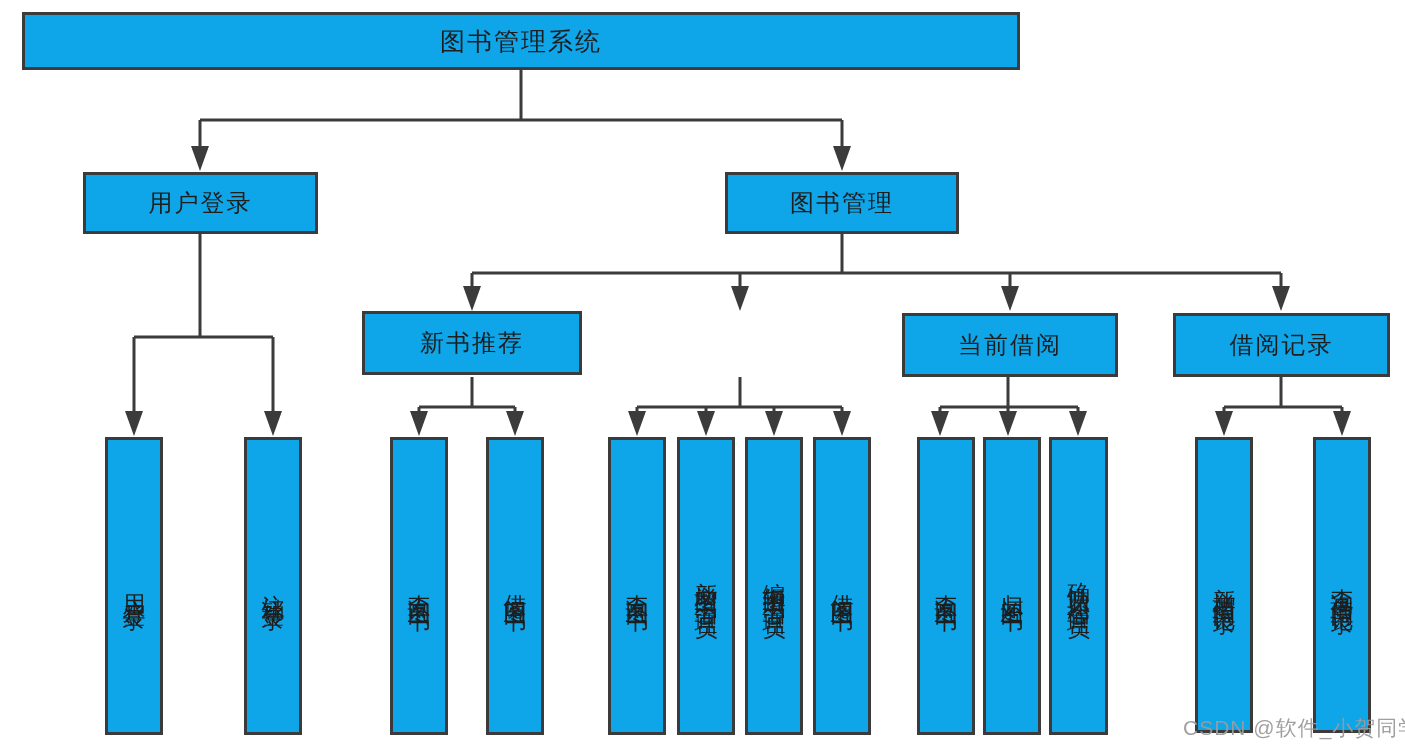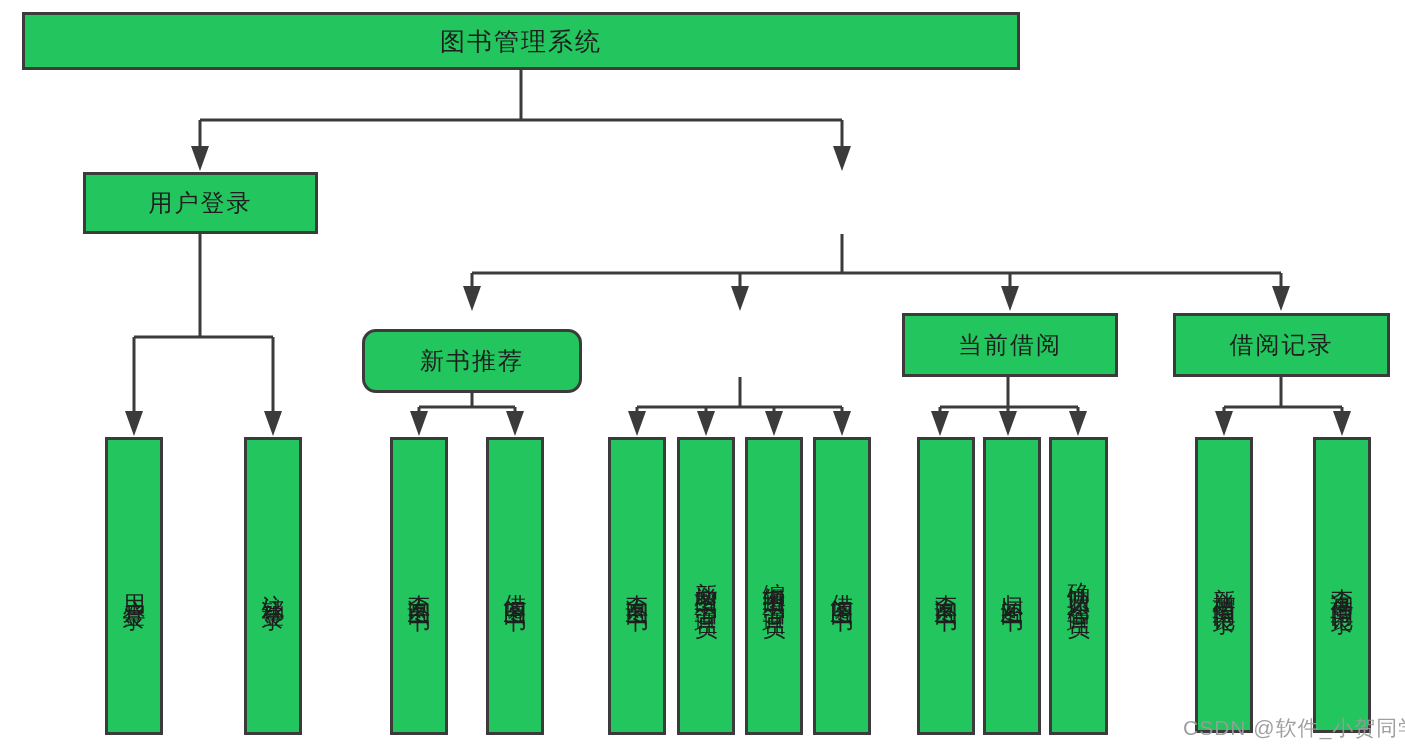--- a/index.html
+++ b/index.html
@@ -18,21 +18,21 @@
   .connectors {
     position: absolute;
     left: 0;
     top: 0;
     z-index: 1;
   }
   .node {
     position: absolute;
     box-sizing: border-box;
     border: 3px solid #3b3b3b;
-    background: #22c55e;
+    background: #0ea5e9;
     display: flex;
     align-items: center;
     justify-content: center;
     color: #1e1e1e;
     z-index: 2;
     text-align: center;
   }
   .node.hbox {
     font-size: 24px;
     letter-spacing: 2px;
@@ -118,22 +118,23 @@
       <polygon points="999,411 1017,411 1008,436"></polygon>
       <polygon points="1069,411 1087,411 1078,436"></polygon>
       <polygon points="1215,411 1233,411 1224,436"></polygon>
       <polygon points="1333,411 1351,411 1342,436"></polygon>
     </g>
   </svg>
 
   <div class="node root hbox" style="left:22px; top:12px; width:998px; height:58px;">图书管理系统</div>
 
   <div class="node hbox" style="left:83px; top:172px; width:235px; height:62px;">用户登录</div>
+  <div class="node hbox" style="left:725px; top:172px; width:234px; height:62px;">图书管理</div>
 
-  <div class="node hbox" style="left:362px; top:329px; width:220px; height:64px;border-radius:14px;">新书推荐</div>
+  <div class="node hbox" style="left:362px; top:311px; width:220px; height:64px;">新书推荐</div>
   <div class="node hbox" style="left:902px; top:313px; width:216px; height:64px;">当前借阅</div>
   <div class="node hbox" style="left:1173px; top:313px; width:217px; height:64px;">借阅记录</div>
 
   <div class="node leaf" style="left:105px; top:437px; width:58px; height:298px;">用户登录</div>
   <div class="node leaf" style="left:244px; top:437px; width:58px; height:298px;">注销登录</div>
 
   <div class="node leaf" style="left:390px; top:437px; width:58px; height:298px;">查询图书</div>
   <div class="node leaf" style="left:486px; top:437px; width:58px; height:298px;">借阅图书</div>
 
   <div class="node leaf" style="left:608px; top:437px; width:58px; height:298px;">查询图书</div>

